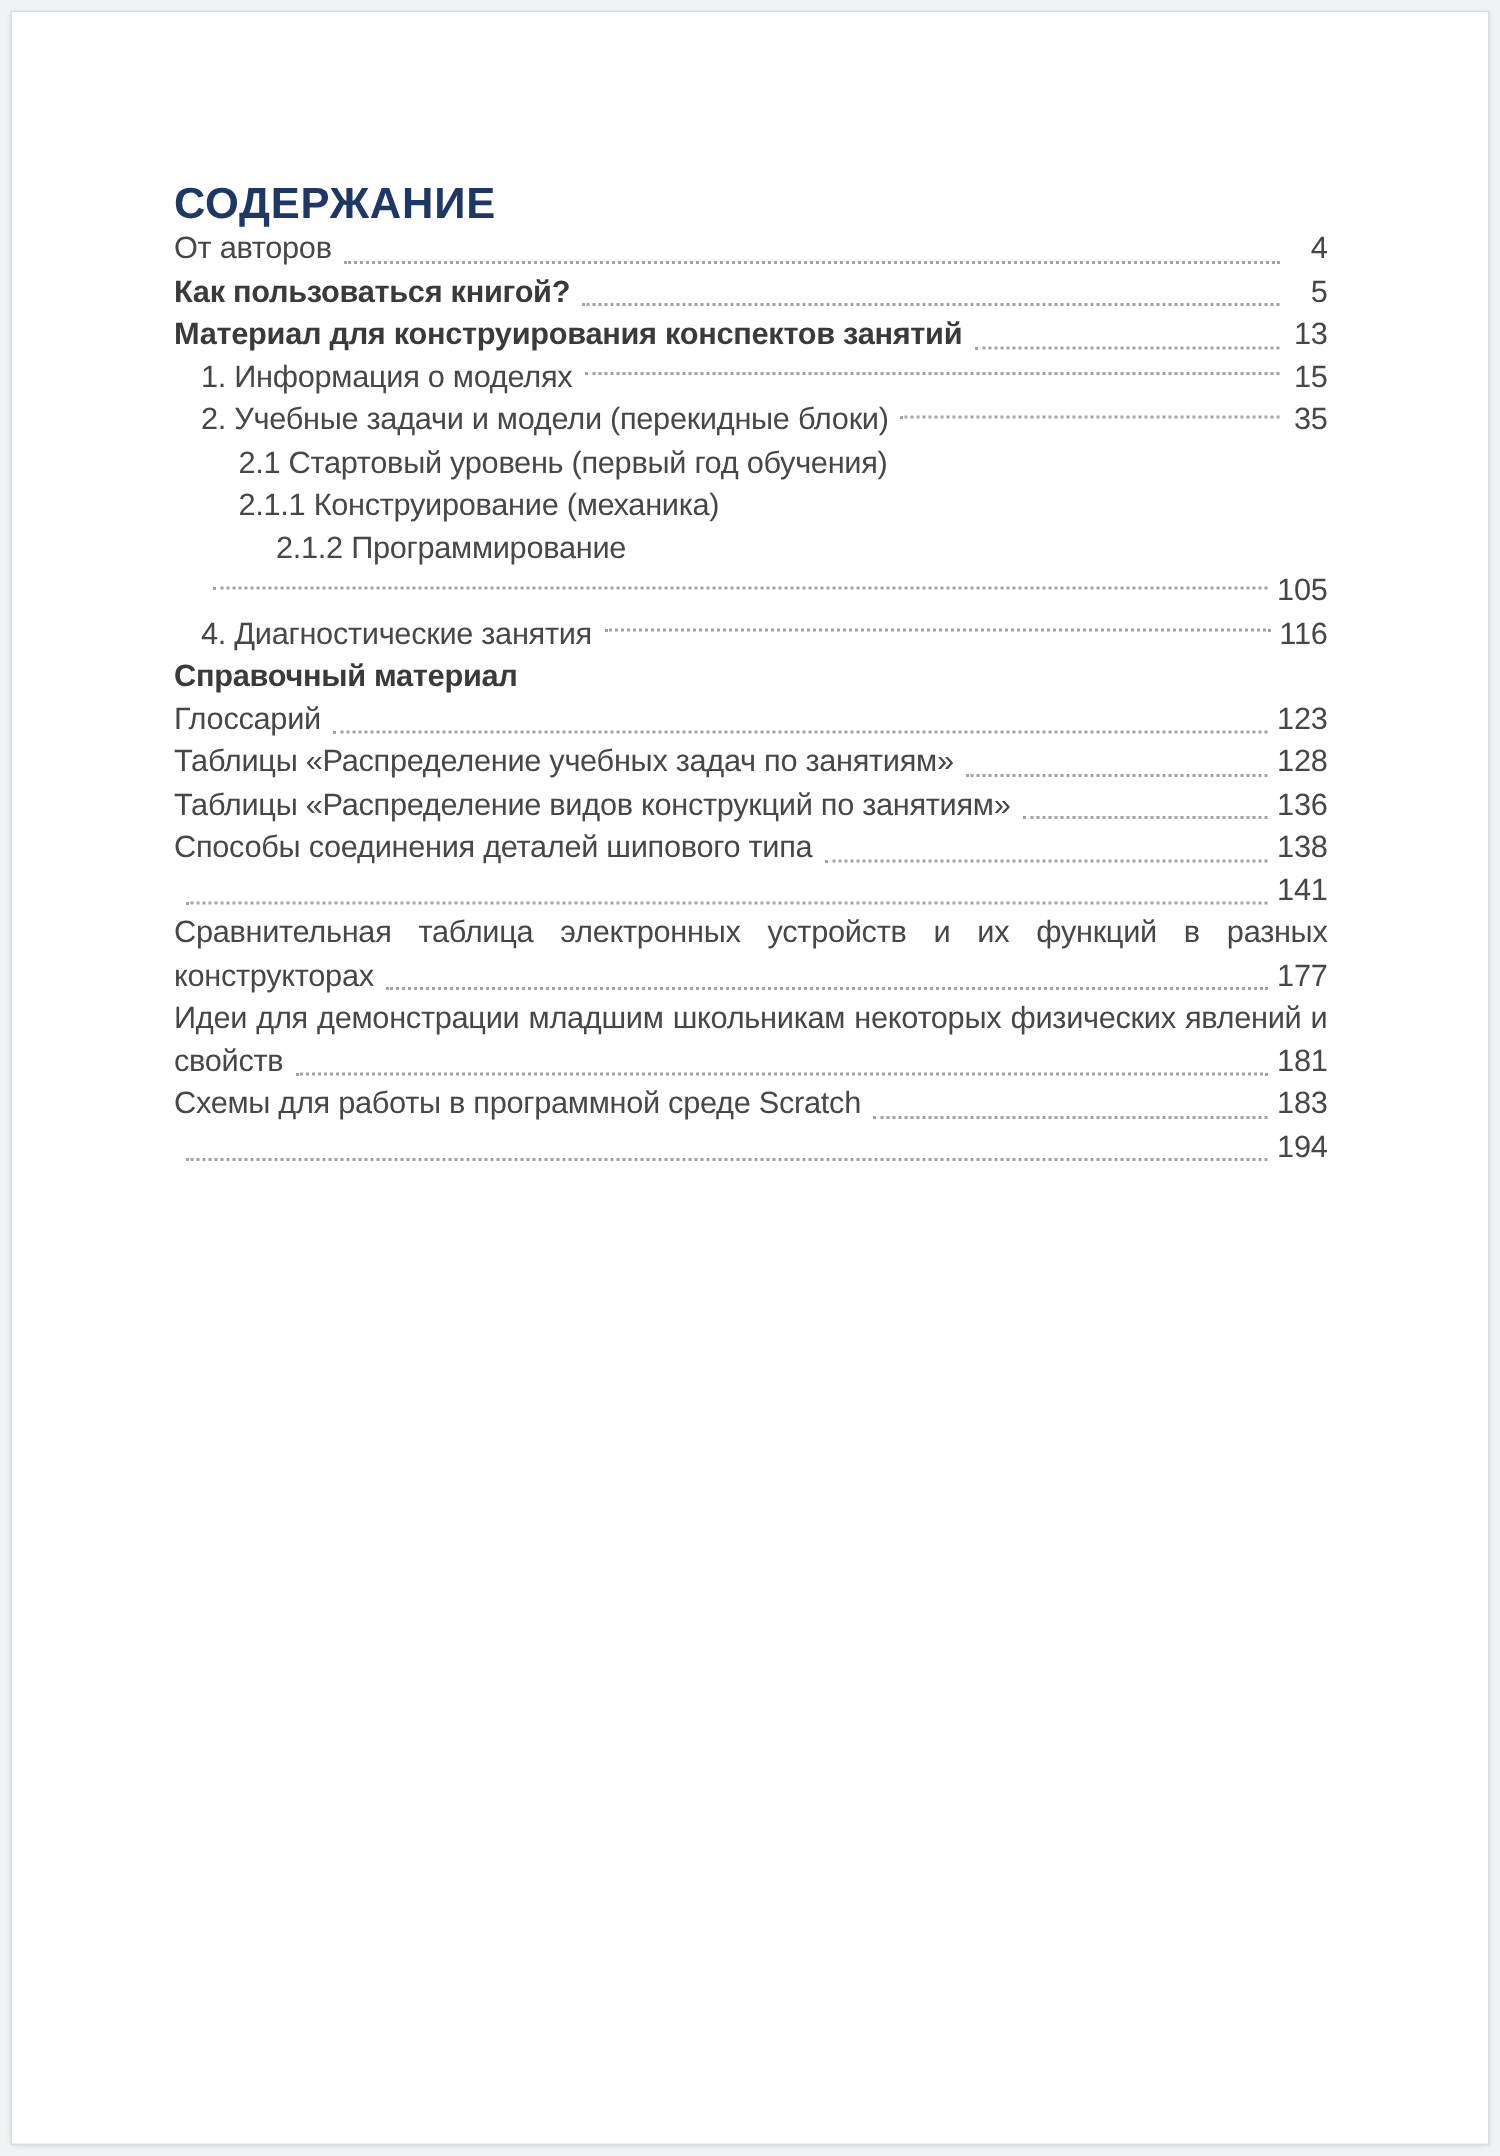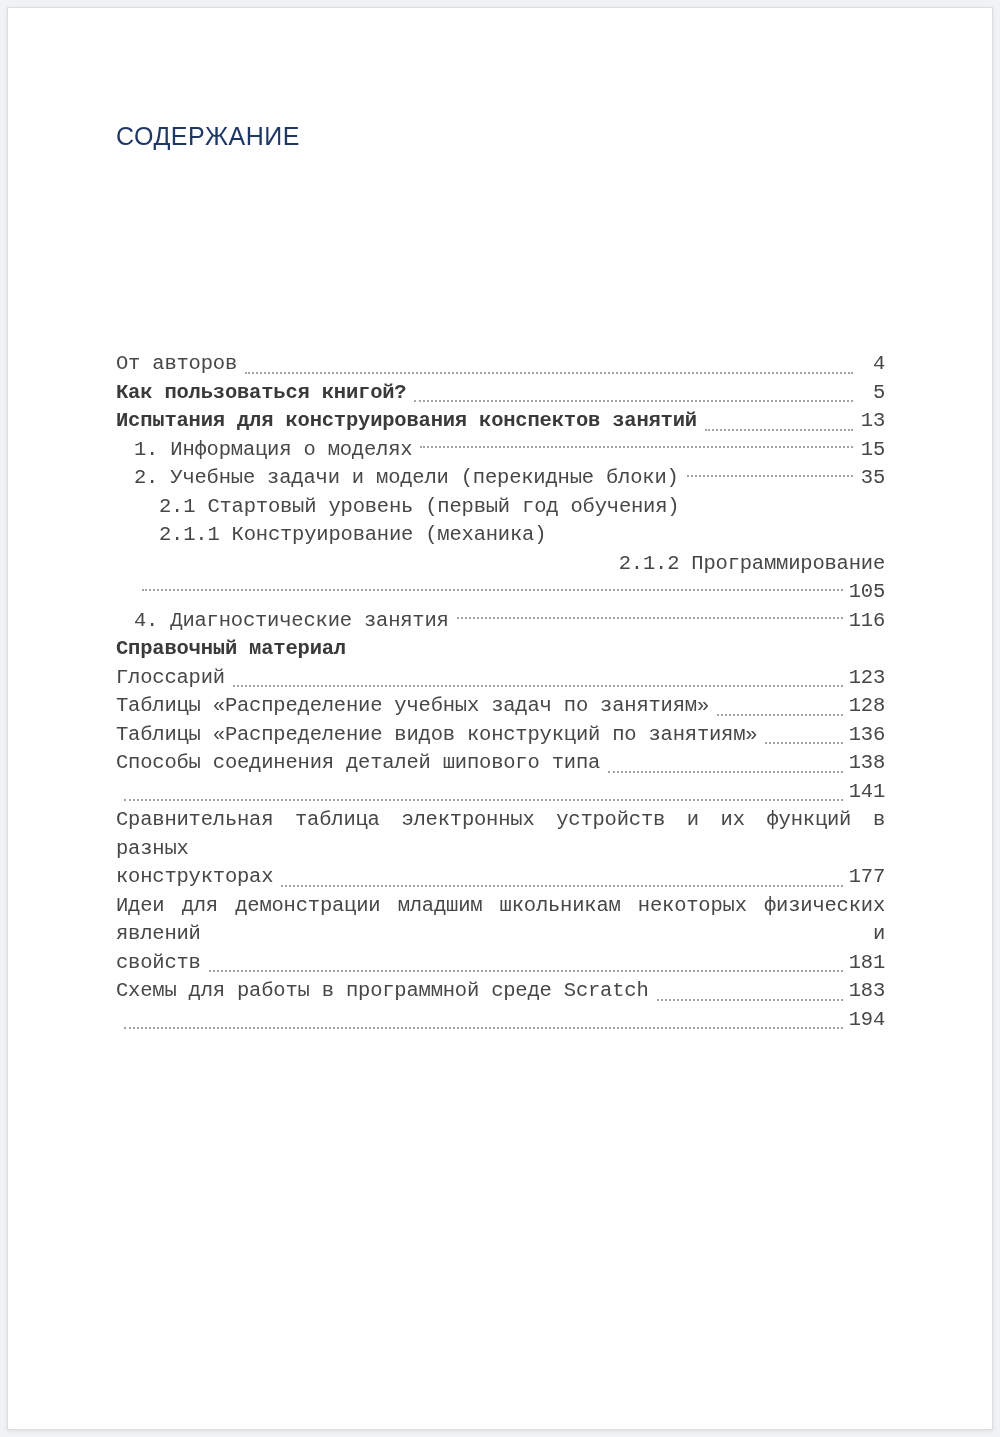--- a/index.html
+++ b/index.html
@@ -25,43 +25,41 @@
   .page {
     position: absolute;
     inset: 8px;
     background: var(--page-bg);
     box-shadow: 0 0 0 1px #dcdddf, 0 1px 4px rgba(0,0,0,0.15);
   }
   .content {
     padding: 112px 107px 0 108px;
   }
   .doc-title {
-    font-size: 25px;
-    font-weight: 400;
+    font-size: 29px;
+    font-weight: 700;
     letter-spacing: 0.5px;
     line-height: 32px;
     color: var(--title-color);
   }
   .toc {
-    margin-top: 198px;
-    font-family: Liberation Mono, monospace;
   }
   .row {
     display: flex;
     align-items: flex-end;
     line-height: 28.5px;
     font-size: 20.5px;
     letter-spacing: -0.2px;
     color: var(--text-color);
   }
   .row .label { flex: 0 1 auto; white-space: nowrap; }
   .row.bold .label { font-weight: 700; color: var(--bold-color); }
   .row.indent-1 { padding-left: 18px; align-items: center; }
   .row.indent-2 { padding-left: 43px; text-align: center; }
-  .row.indent-3 { padding-left: 68px; justify-content: flex-end; }
+  .row.indent-3 { padding-left: 68px; }
   .leader {
     flex: 1 1 auto;
     border-bottom: 2px dotted var(--dot-color);
     margin: 0 6px 5px 8px;
     min-width: 12px;
   }
   .page-num {
     flex: 0 0 auto;
     min-width: 26px;
     text-align: right;
@@ -86,21 +84,21 @@
     <span class="label">От авторов</span>
     <span class="leader"></span>
     <span class="page-num">4</span>
   </div>
           <div class="row indent-0 bold">
     <span class="label">Как пользоваться книгой?</span>
     <span class="leader"></span>
     <span class="page-num">5</span>
   </div>
           <div class="row indent-0 bold">
-    <span class="label">Испытания для конструирования конспектов занятий</span>
+    <span class="label">Материал для конструирования конспектов занятий</span>
     <span class="leader"></span>
     <span class="page-num">13</span>
   </div>
           <div class="row indent-1">
     <span class="label">1. Информация о моделях</span>
     <span class="leader"></span>
     <span class="page-num">15</span>
   </div>
           <div class="row indent-1">
     <span class="label">2. Учебные задачи и модели (перекидные блоки)</span>

